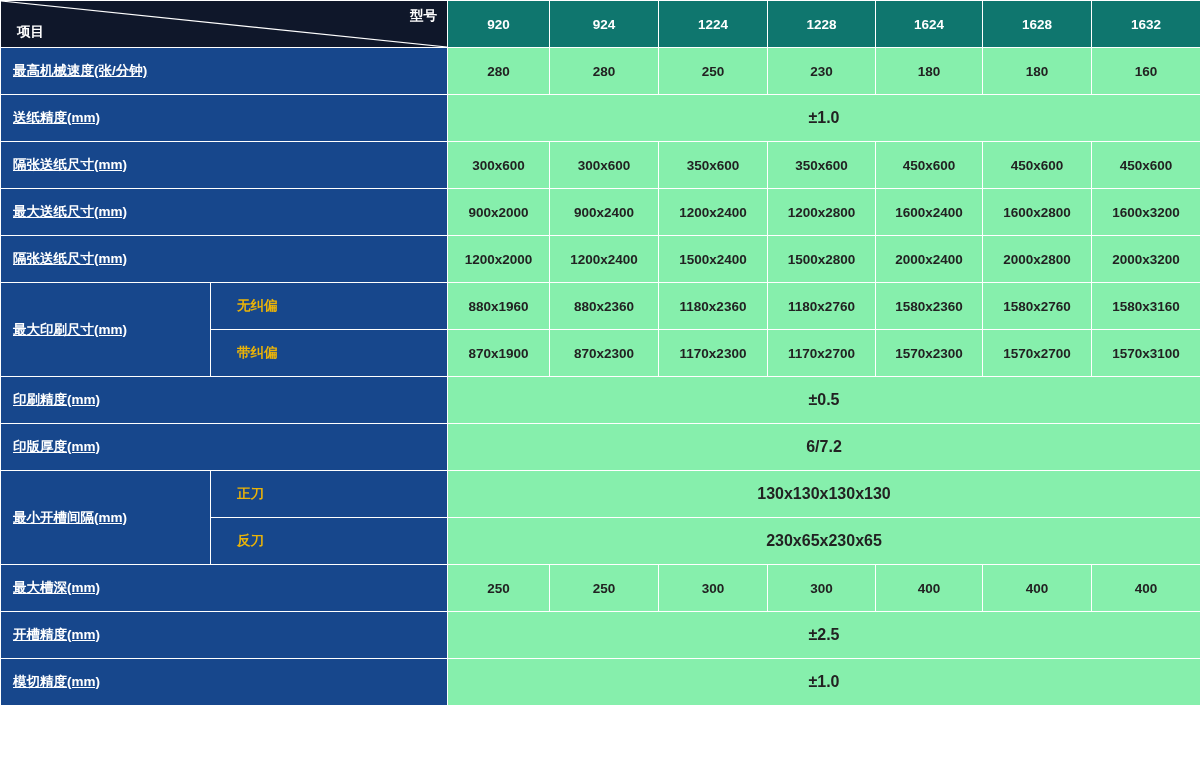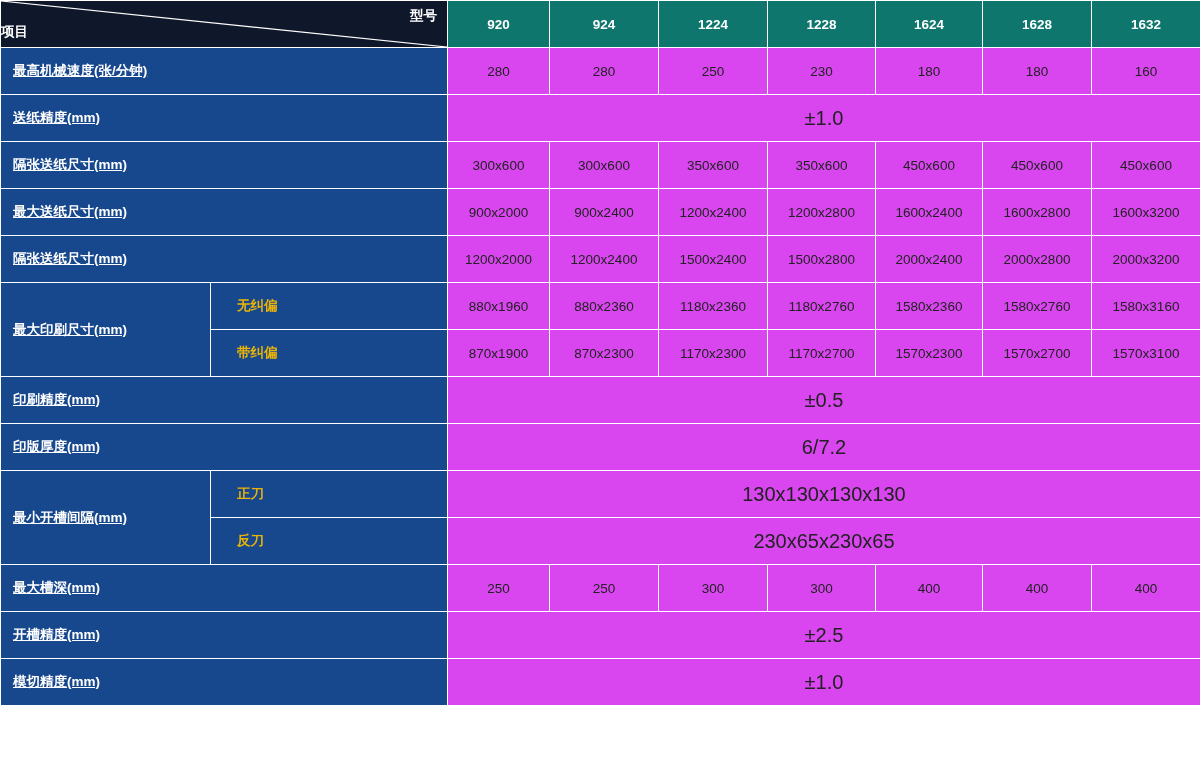--- a/index.html
+++ b/index.html
@@ -61,21 +61,21 @@
     margin-left: 30px;
   }
   .corner .diag {
     position: absolute;
     inset: 0;
     width: 100%;
     height: 100%;
   }
   .corner .item-lbl {
     position: absolute;
-    left: 0;
+    left: 16px;
     bottom: 6px;
     font-weight: bold;
     font-size: 13.5px;
   }
   .corner .model-lbl {
     position: absolute;
     right: 10px;
     top: 6px;
     font-weight: bold;
     font-size: 13.5px;
@@ -83,29 +83,29 @@
   .model-th {
     background: #0f766e;
     color: #ffffff;
     font-weight: bold;
     text-align: center;
     vertical-align: middle;
     font-size: 15px;
   }
   
   .val {
-    background: #d946ef;
+    background: #86efac;
     color: #222222;
     text-align: center;
     vertical-align: middle;
-    font-weight: normal;
+    font-weight: bold;
     font-size: 13.5px;
   }
   .val.span {
-    font-size: 20px;
+    font-size: 16px;
   }
   .tall {
     height: 94px;
   }
 </style>
 </head>
 <body>
 
 <div class="page">
 

